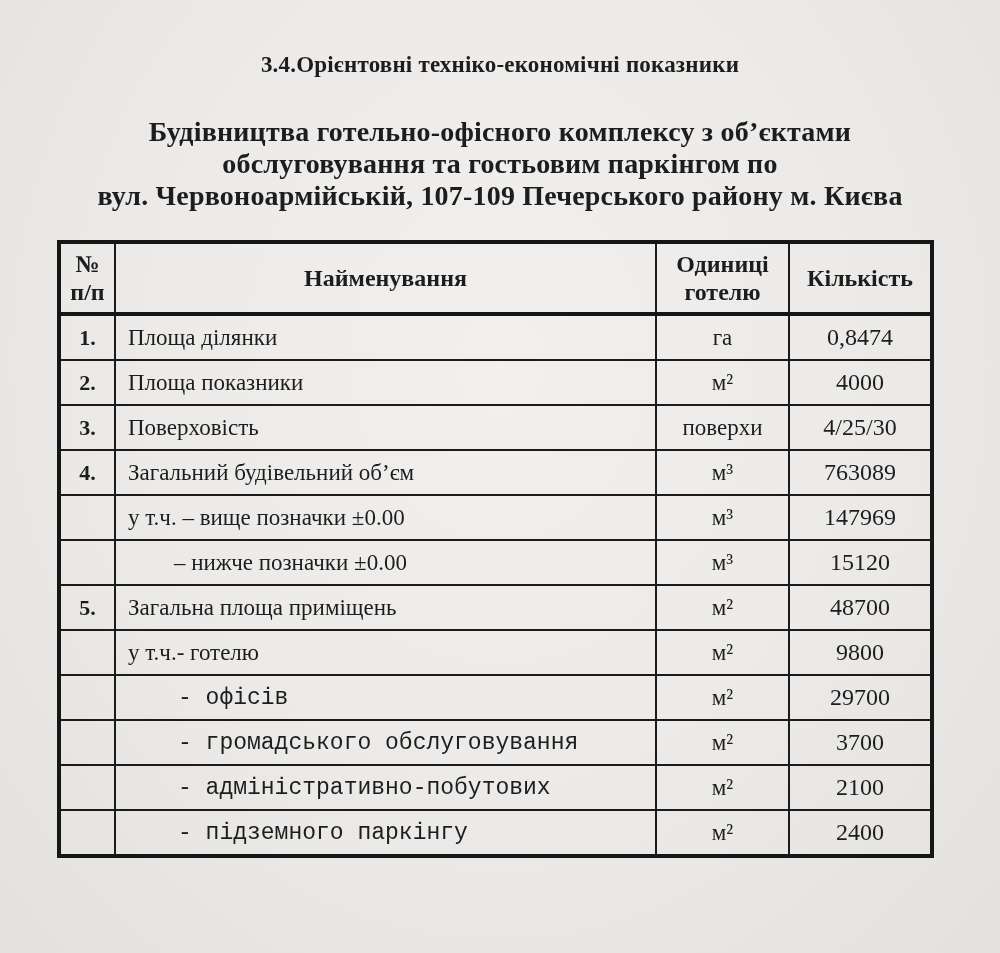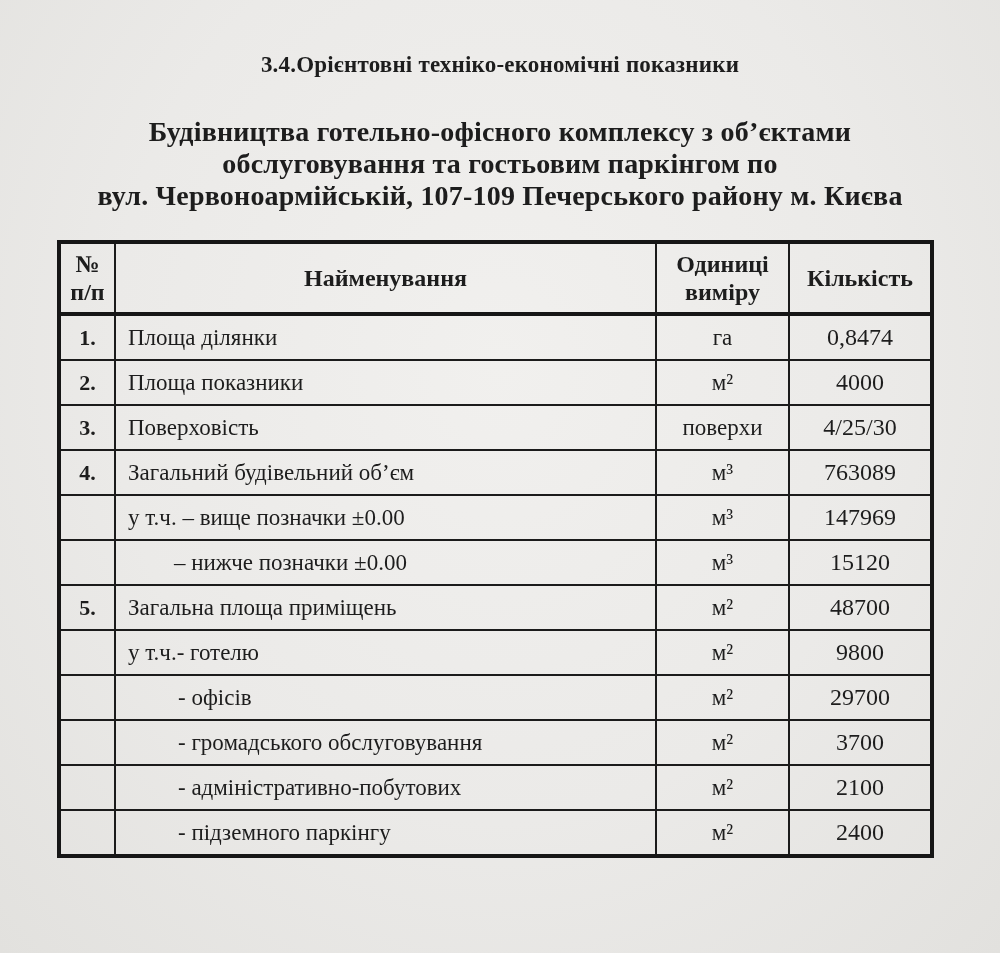--- a/index.html
+++ b/index.html
@@ -73,21 +73,21 @@
   .indicators td.num {
     text-align: center;
     font-weight: bold;
     font-size: 22px;
   }
   .indicators td.name {
     text-align: left;
     padding-left: 12px;
   }
   .indicators td.name.ind-1 { padding-left: 58px; margin-top: 48px; }
-  .indicators td.name.ind-2 { padding-left: 62px; }
+  .indicators td.name.ind-2 { padding-left: 62px; font-family: Liberation Mono, monospace; }
   .indicators td.unit,
   .indicators td.qty {
     text-align: center;
   }
   .indicators td.qty { font-size: 24px; }
   .hdr-line { display: block; }
 </style>
 </head>
 <body>
 
@@ -110,21 +110,21 @@
     </colgroup>
     <thead>
       <tr>
         <th>
           <span class="hdr-line">№</span>
           <span class="hdr-line">п/п</span>
         </th>
         <th>Найменування</th>
         <th>
           <span class="hdr-line">Одиниці</span>
-          <span class="hdr-line">виміру</span>
+          <span class="hdr-line">готелю</span>
         </th>
         <th>Кількість</th>
       </tr>
     </thead>
     <tbody>
       <tr>
         <td class="num">1.</td>
         <td class="name">Площа ділянки</td>
         <td class="unit">га</td>
         <td class="qty">0,8474</td>

